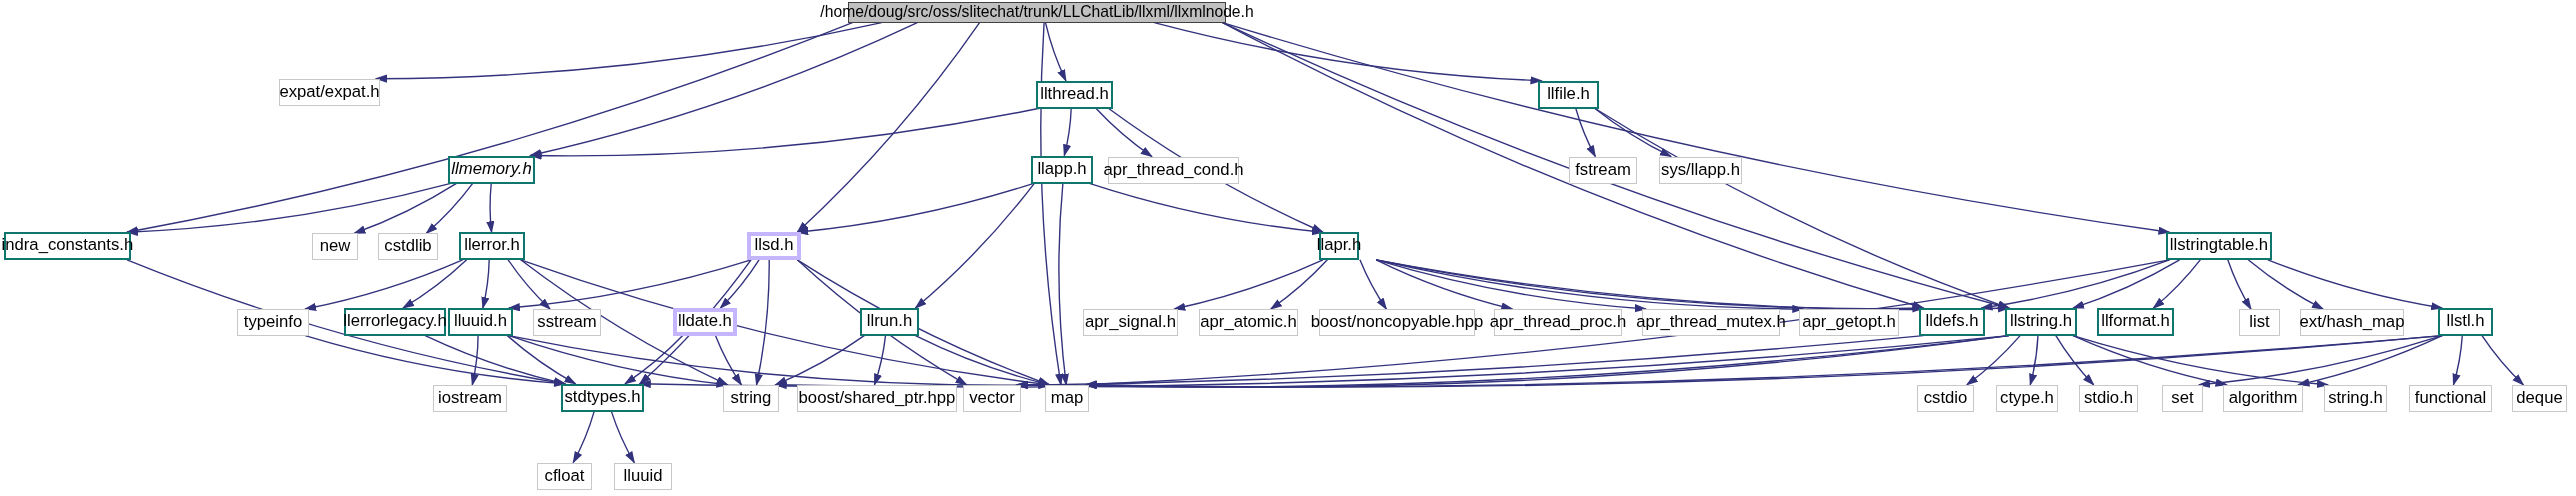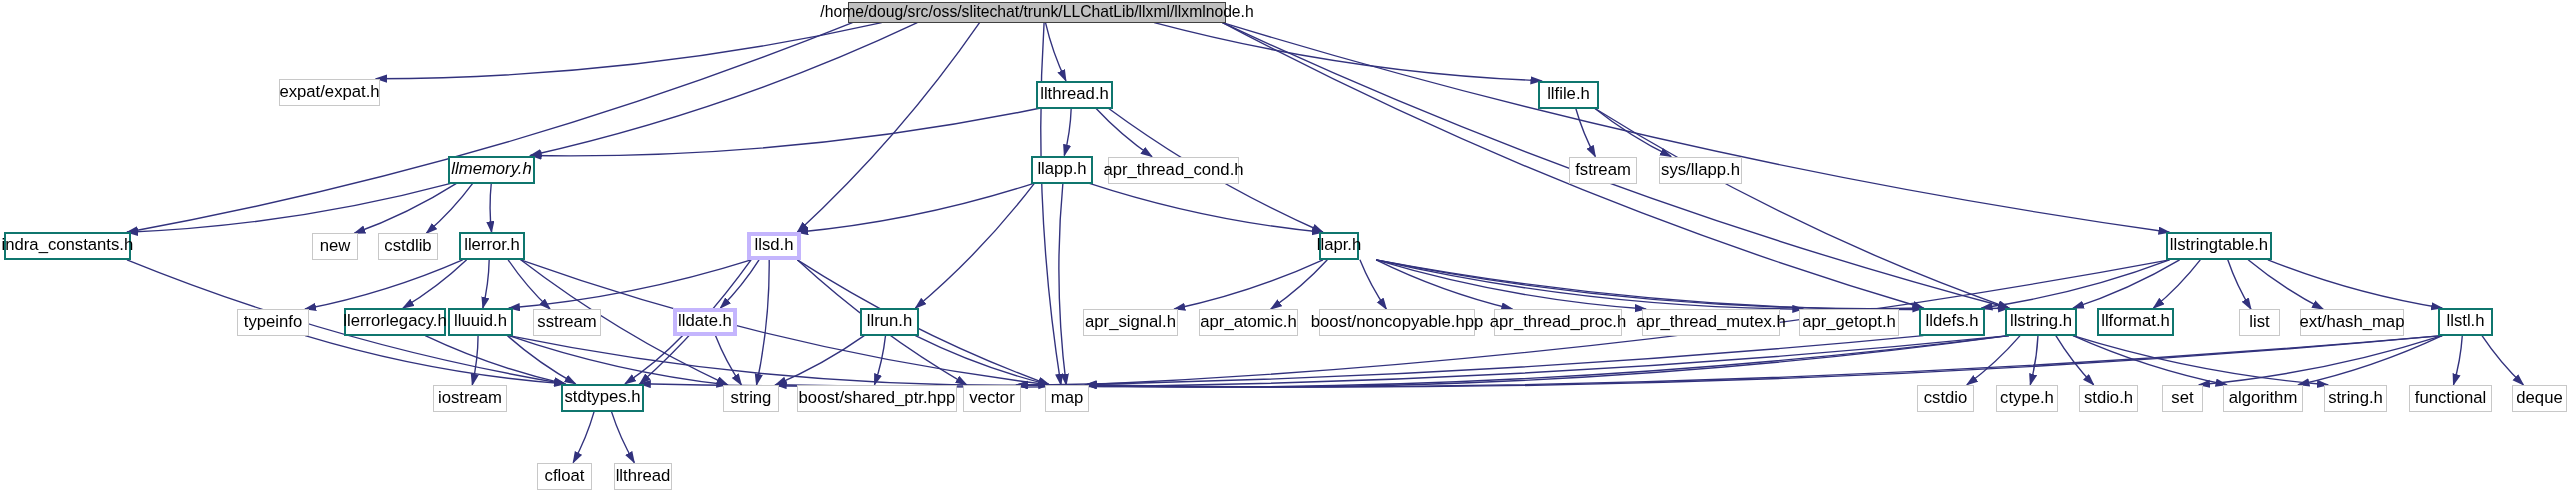--- a/index.html
+++ b/index.html
@@ -250,17 +250,17 @@
       <div class="node" style="left: 2409px; top: 385px; width: 83px; height: 26.6px;">
         <span>functional</span>
       </div>
       <div class="node" style="left: 2512px; top: 385px; width: 55px; height: 26.6px;">
         <span>deque</span>
       </div>
       <div class="node" style="left: 537px; top: 463px; width: 55px; height: 26.6px;">
         <span>cfloat</span>
       </div>
       <div class="node" style="left: 614px; top: 463px; width: 58px; height: 26.6px;">
-        <span>llthread</span>
+        <span>lluuid</span>
       </div>
     </div>
 </div>
 
 
 </body></html>

